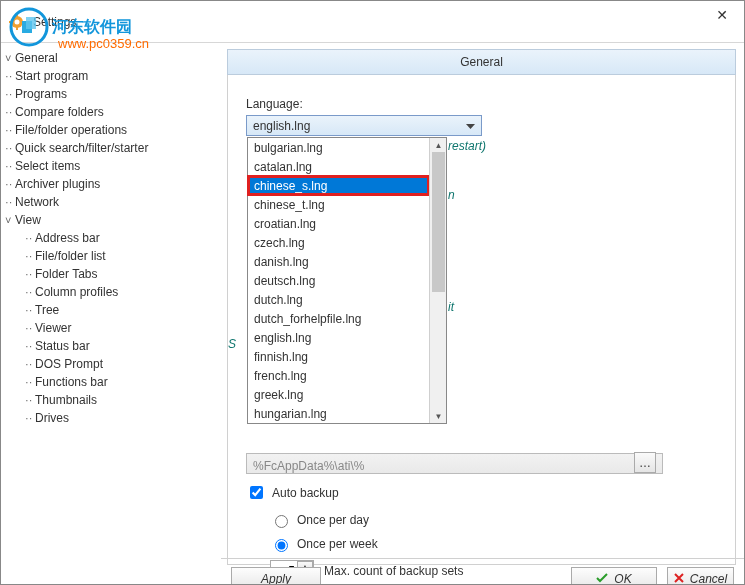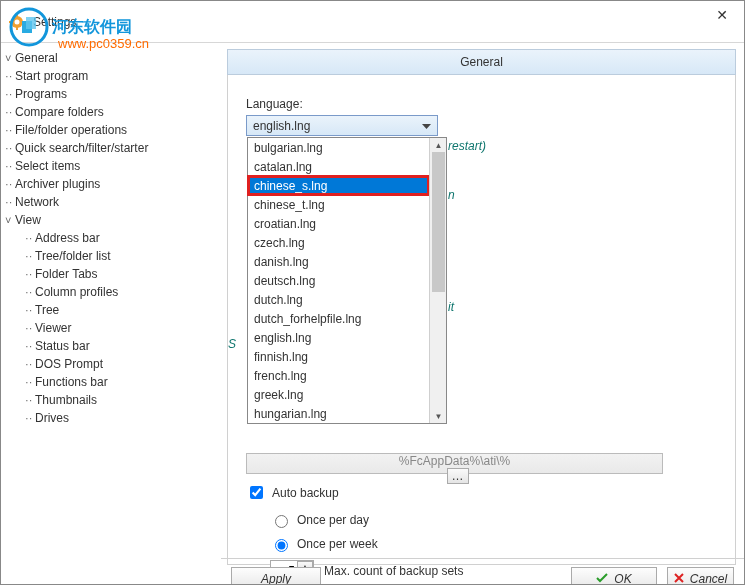--- a/index.html
+++ b/index.html
@@ -11,31 +11,31 @@
   .body { display:flex; height:calc(100% - 28px); }
   .sidebar { width:220px; background:#fff; padding:6px 4px; overflow:hidden;}
   .tree { list-style:none; margin:0; padding:0;}
   .tree li { padding:2px 0 2px 14px; white-space:nowrap; cursor:default;}
   .tree li.child { padding-left:34px;}
   .tree li .exp { display:inline-block; width:10px; margin-left:-14px; color:#666; font-size:11px;}
   .main { flex:1; position:relative; padding:6px 8px 8px 6px;}
   .panel-head { height:26px; background:linear-gradient(#eaf3fb,#d7e8f7); border:1px solid #bcd; display:flex; align-items:center; justify-content:center; font-size:12px;}
   .panel-body { border:1px solid #d0d0d0; border-top:none; height:490px; padding:16px 18px; position:relative;}
   .label { margin:6px 0 4px 0;}
-  .combo { width:192px; height:21px; border:1px solid #7a9ac9; background:linear-gradient(#eaf3fb,#d7e8f7); display:flex; align-items:center; padding:0 6px; position:relative; cursor:default;}
+  .combo { width:236px; height:21px; border:1px solid #7a9ac9; background:linear-gradient(#eaf3fb,#d7e8f7); display:flex; align-items:center; padding:0 6px; position:relative; cursor:default;}
   .combo .arrow { position:absolute; right:2px; top:2px; width:17px; height:17px; display:flex; align-items:center; justify-content:center;}
   .dropdown { position:absolute; left:0; top:21px; width:200px; background:#fff; border:1px solid #888; z-index:5; display:flex;}
   .dropdown .list { flex:1; }
   .dropdown .opt { height:19px; padding:0 6px; display:flex; align-items:center; cursor:default;}
   .dropdown .opt.selected { background:#0078d7; color:#fff;}
   .dropdown .opt.highlighted { outline:3px solid #e02020; outline-offset:-2px; z-index:2;}
   .dropdown .sb { width:17px; background:#f0f0f0; border-left:1px solid #cfcfcf; position:relative;}
   .dropdown .sb .thumb { position:absolute; left:2px; top:14px; width:13px; height:140px; background:#c8c8c8;}
   .dropdown .sb .sarrow { position:absolute; left:0; width:17px; height:14px; display:flex; align-items:center; justify-content:center; font-size:8px; color:#555;}
-  .pathfield { position:absolute; left:18px; top:378px; width:417px; height:21px; border:1px solid #bbb; background:linear-gradient(#f2f2f2,#e9e9e9); display:flex; align-items:center; padding:0 6px;flex-direction:column;}
+  .pathfield { position:absolute; left:18px; top:378px; width:417px; height:21px; border:1px solid #bbb; background:linear-gradient(#f2f2f2,#e9e9e9); display:flex; align-items:flex-end; padding:0 6px;}
   .browse { margin-left:6px; width:22px; height:21px; border:1px solid #aaa; background:linear-gradient(#fafafa,#e5e5e5); display:flex; align-items:center; justify-content:center; cursor:default;}
   .section-auto { position:absolute; left:18px; top:408px;}
   .chk { display:flex; align-items:center; gap:6px; margin-bottom:10px;}
   .chk input { width:13px; height:13px;}
   .radiogrp { margin-left:24px;}
   .radiogrp label { display:flex; align-items:center; gap:6px; margin-bottom:8px;}
   .spinrow { display:flex; align-items:center; gap:10px; margin-top:6px; margin-left:24px;}
   .spinwrap { position:relative; width:44px; height:22px;}
   .spinwrap input { width:44px; height:22px; border:1px solid #aaa; padding:0 18px 0 6px; font-size:12px; text-align:right;}
   .spinbtns { position:absolute; right:1px; top:1px; width:16px; height:20px; display:flex; flex-direction:column;}
@@ -94,21 +94,21 @@
       <li><span class="exp">··</span><span>Start program</span></li>
       <li><span class="exp">··</span><span>Programs</span></li>
       <li><span class="exp">··</span><span>Compare folders</span></li>
       <li><span class="exp">··</span><span>File/folder operations</span></li>
       <li><span class="exp">··</span><span>Quick search/filter/starter</span></li>
       <li><span class="exp">··</span><span>Select items</span></li>
       <li><span class="exp">··</span><span>Archiver plugins</span></li>
       <li><span class="exp">··</span><span>Network</span></li>
       <li><span class="exp">˅</span><span>View</span></li>
       <li class="child"><span class="exp">··</span><span>Address bar</span></li>
-      <li class="child"><span class="exp">··</span><span>Tree/folder list</span></li>
+      <li class="child"><span class="exp">··</span><span>File/folder list</span></li>
       <li class="child"><span class="exp">··</span><span>Folder Tabs</span></li>
       <li class="child"><span class="exp">··</span><span>Column profiles</span></li>
       <li class="child"><span class="exp">··</span><span>Tree</span></li>
       <li class="child"><span class="exp">··</span><span>Viewer</span></li>
       <li class="child"><span class="exp">··</span><span>Status bar</span></li>
       <li class="child"><span class="exp">··</span><span>DOS Prompt</span></li>
       <li class="child"><span class="exp">··</span><span>Functions bar</span></li>
       <li class="child"><span class="exp">··</span><span>Thumbnails</span></li>
       <li class="child"><span class="exp">··</span><span>Drives</span></li>
     </ul>

